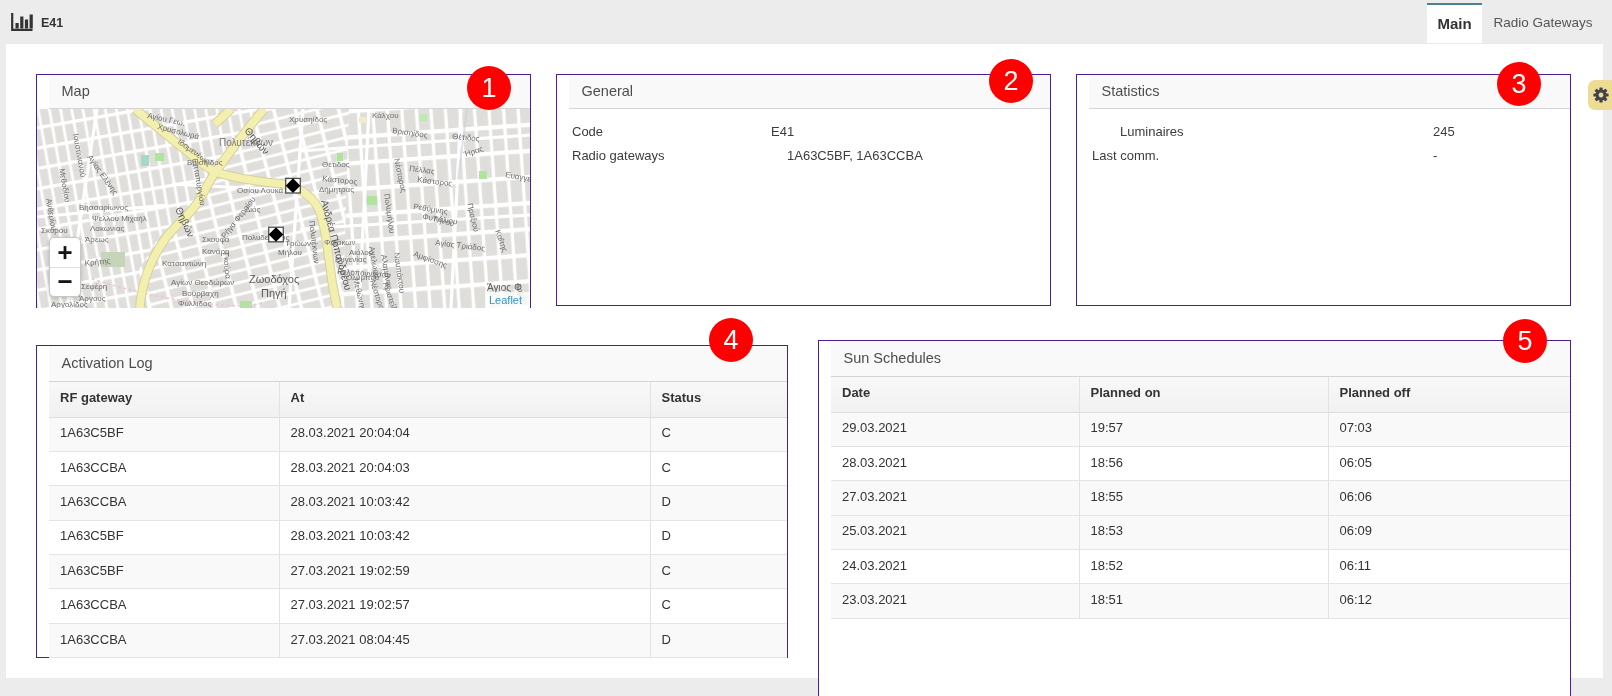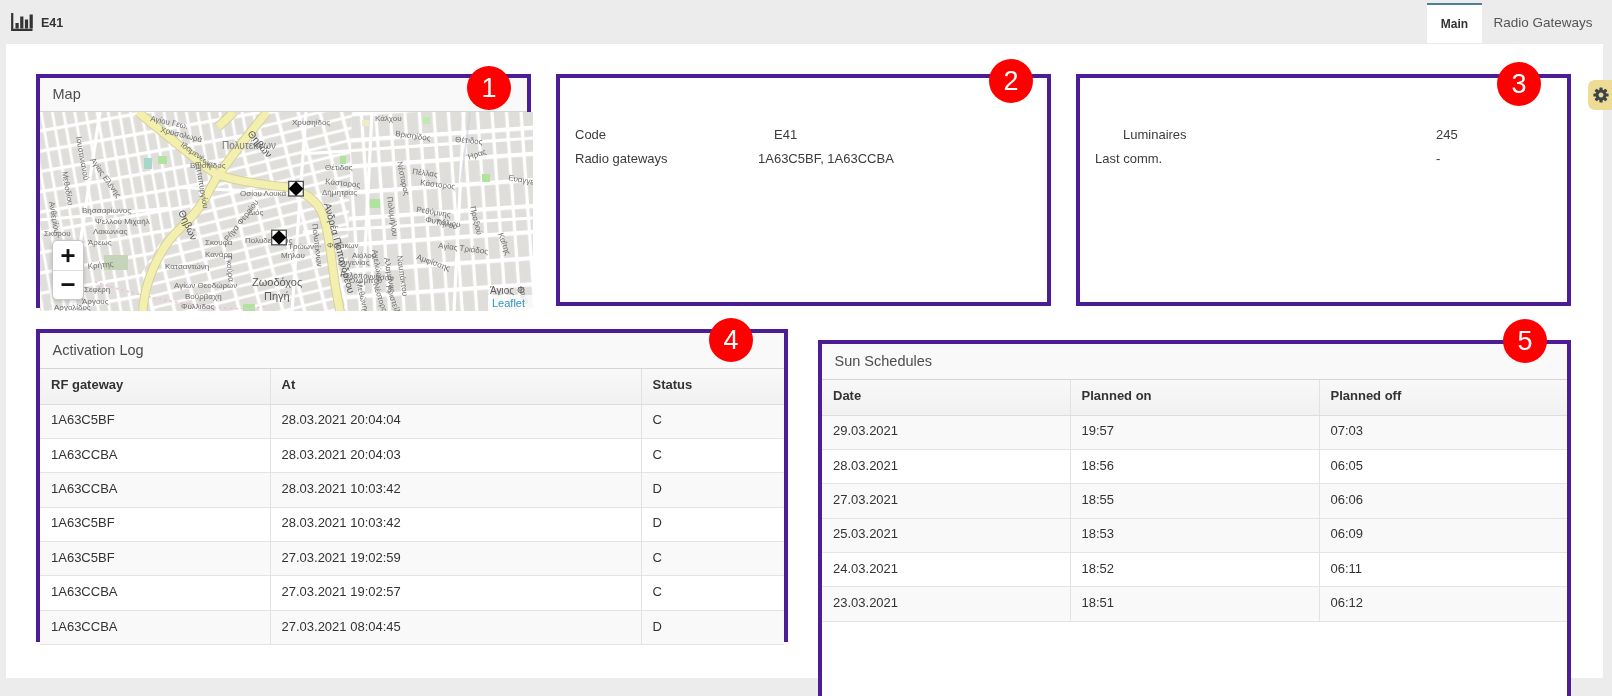--- a/index.html
+++ b/index.html
@@ -1,19 +1,19 @@
 <!DOCTYPE html>
 <html><head>
 <meta charset="utf-8">
 <style>
   * { margin:0; padding:0; box-sizing:border-box; }
   html,body { width:1612px; height:696px; background:#ececec; font-family:"Liberation Sans",sans-serif; overflow:hidden; position:relative; }
   .abs { position:absolute; }
   .card { left:6px; top:43px; width:1597px; height:635px; background:#fff; border-top:1px solid #e8eaec; }
-  .panel { background:#fff; border:4px solid #4c1d95; }
+  .panel { background:#fff; border:1px solid #4c1d95;padding-left:12px; }
   .ptitle { height:34px; line-height:33px; background:#f9f9f9; border-bottom:1px solid #d5d5d5; color:#4d4d4d; font-size:14.5px; padding-left:12.5px; }
   .badge { width:44px; height:44px; border-radius:50%; background:#fe0000; color:#fff; font-size:27px; text-align:center; line-height:44px; z-index:50; }
   table.grid { border-collapse:collapse; table-layout:fixed; width:100%; font-size:13px; color:#333; }
   table.grid th { font-weight:bold; text-align:left; color:#333; background:linear-gradient(#f8f8f8,#f1f1f1); height:35px; padding:0 0 3px 11px; border-bottom:1px solid #ddd; border-right:1px solid #e2e2e2; }
   table.grid th:last-child, table.grid td:last-child { border-right:none; }
   table.grid td { height:34.4px; padding:0 0 3px 11px; border-bottom:1px solid #e4e4e4; border-right:1px solid #e2e2e2; }
   table.grid tr.odd td { background:#f9f9f9; }
   .kv { font-size:13px; color:#3c3c3c; }
   .kv .f { position:absolute; }
 </style>
@@ -24,21 +24,21 @@
 
   <svg class="abs" style="left:11px;top:13px" width="23" height="19" viewBox="0 0 23 19">
     <path d="M1.2 0 V16.8 H21.5" stroke="#333" stroke-width="2.2" fill="none"></path>
     <rect x="4.5" y="10" width="3.2" height="5.5" fill="#333"></rect>
     <rect x="9.2" y="3.5" width="3.2" height="12" fill="#333"></rect>
     <rect x="13.9" y="6.5" width="3.2" height="9" fill="#333"></rect>
     <rect x="18.6" y="1.5" width="3.2" height="14" fill="#333"></rect>
   </svg>
   <div class="abs" style="left:41px;top:16px;font-size:12.5px;font-weight:bold;color:#333;">E41</div>
 
-  <div class="abs" style="left:1427px;top:3px;width:55px;height:40px;background:#fff;border-top:2px solid #4d7f97;text-align:center;line-height:38px;font-size:12px;font-weight:bold;color:#333;">Main</div>
+  <div class="abs" style="left:1427px;top:3px;width:55px;height:40px;background:#fff;border-top:2px solid #4d7f97;text-align:center;line-height:38px;font-size:15px;font-weight:bold;color:#333;">Main</div>
   <div class="abs" style="left:1490px;top:5px;width:106px;height:38px;text-align:center;line-height:36px;font-size:13.5px;color:#555;">Radio Gateways</div>
 </div>
 
 <div class="abs card"></div>
 
 <div class="abs panel" style="left:36px;top:74px;width:495px;height:234px;">
   <div class="ptitle">Map</div>
   <div class="abs" style="left:0;top:34px;width:493px;height:199px;overflow:hidden;" id="mapbox">
     <svg width="493" height="199" viewBox="0 0 493 199">
       <defs>
@@ -186,34 +186,36 @@
         <line x1="0" y1="29.5" x2="30" y2="29.5" stroke="#ddd" stroke-width="1"></line>
         <rect x="8.5" y="13.2" width="13" height="2.8" fill="#141414"></rect>
         <rect x="13.6" y="8.1" width="2.8" height="13" fill="#141414"></rect>
         <rect x="8.5" y="42.2" width="13" height="2.8" fill="#141414"></rect>
       </svg>
     </div>
   </div>
 </div>
 
 <div class="abs panel kv" style="left:556px;top:74px;width:495px;height:232px;">
+  <div class="ptitle">General</div>
   <div class="f" style="left:15px;top:49px;">Code</div>
   <div class="f" style="left:214px;top:49px;">E41</div>
   <div class="f" style="left:15px;top:73px;">Radio gateways</div>
-  <div class="f" style="left:198px;top:73px;">1A63C5BF, 1A63CCBA</div>
+  <div class="f" style="left:230px;top:73px;">1A63C5BF, 1A63CCBA</div>
 </div>
 
 <div class="abs panel kv" style="left:1076px;top:74px;width:495px;height:232px;">
+  <div class="ptitle">Statistics</div>
   <div class="f" style="left:15px;top:49px;margin-left:28px;">Luminaires</div>
   <div class="f" style="left:356px;top:49px;">245</div>
   <div class="f" style="left:15px;top:73px;">Last comm.</div>
   <div class="f" style="left:356px;top:73px;">-</div>
 </div>
 
-<div class="abs panel" style="left:36px;top:329px;width:752px;height:313px;">
+<div class="abs panel" style="left:36px;top:345px;width:752px;height:313px;">
   <div class="ptitle" style="height:36px;line-height:35px;">Activation Log</div>
   <table class="grid">
     <colgroup>
         <col style="width:230px">
         <col style="width:371px">
         <col>
       </colgroup>
     <tbody>
         <tr>
           <th>RF gateway</th>

